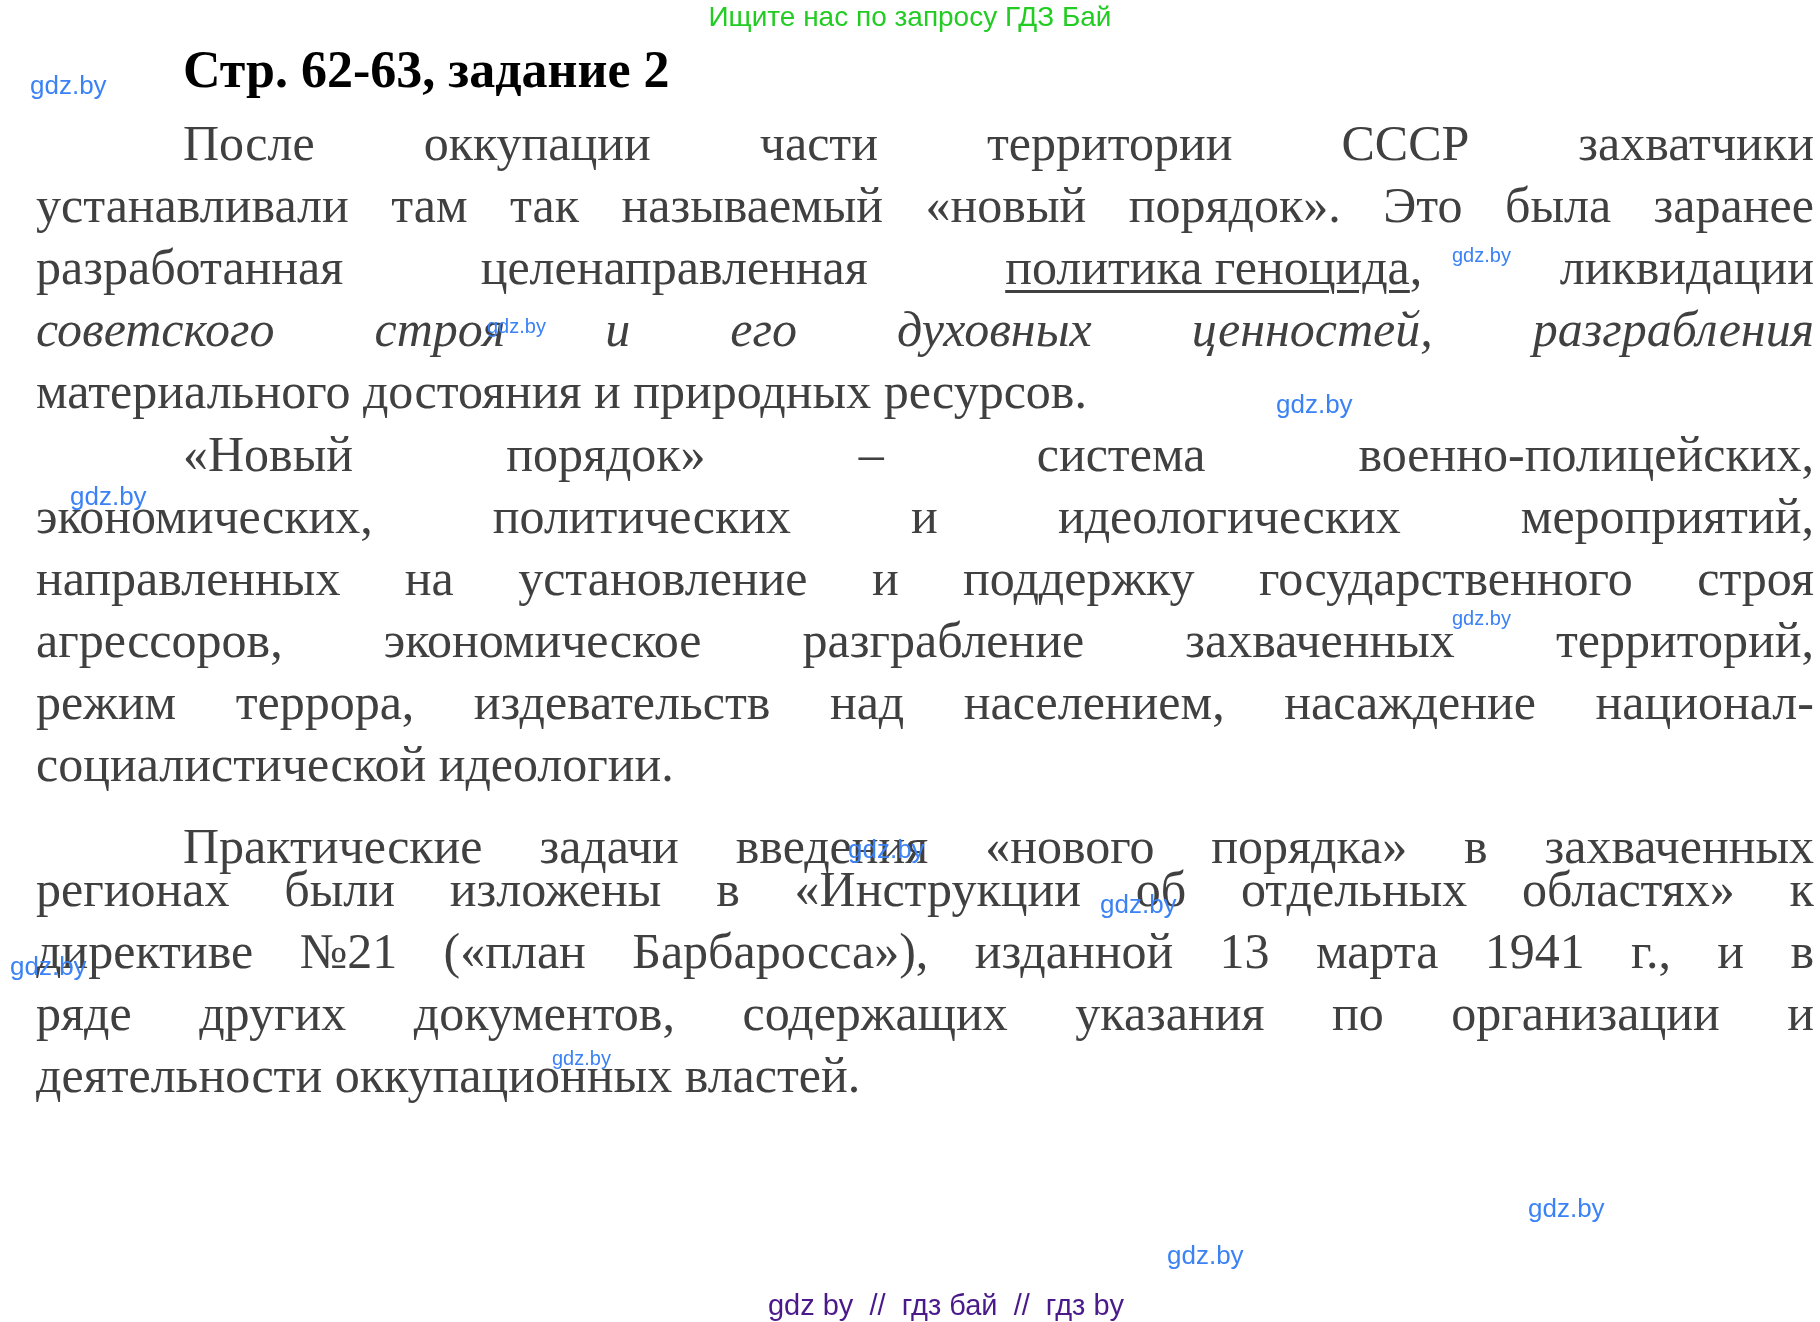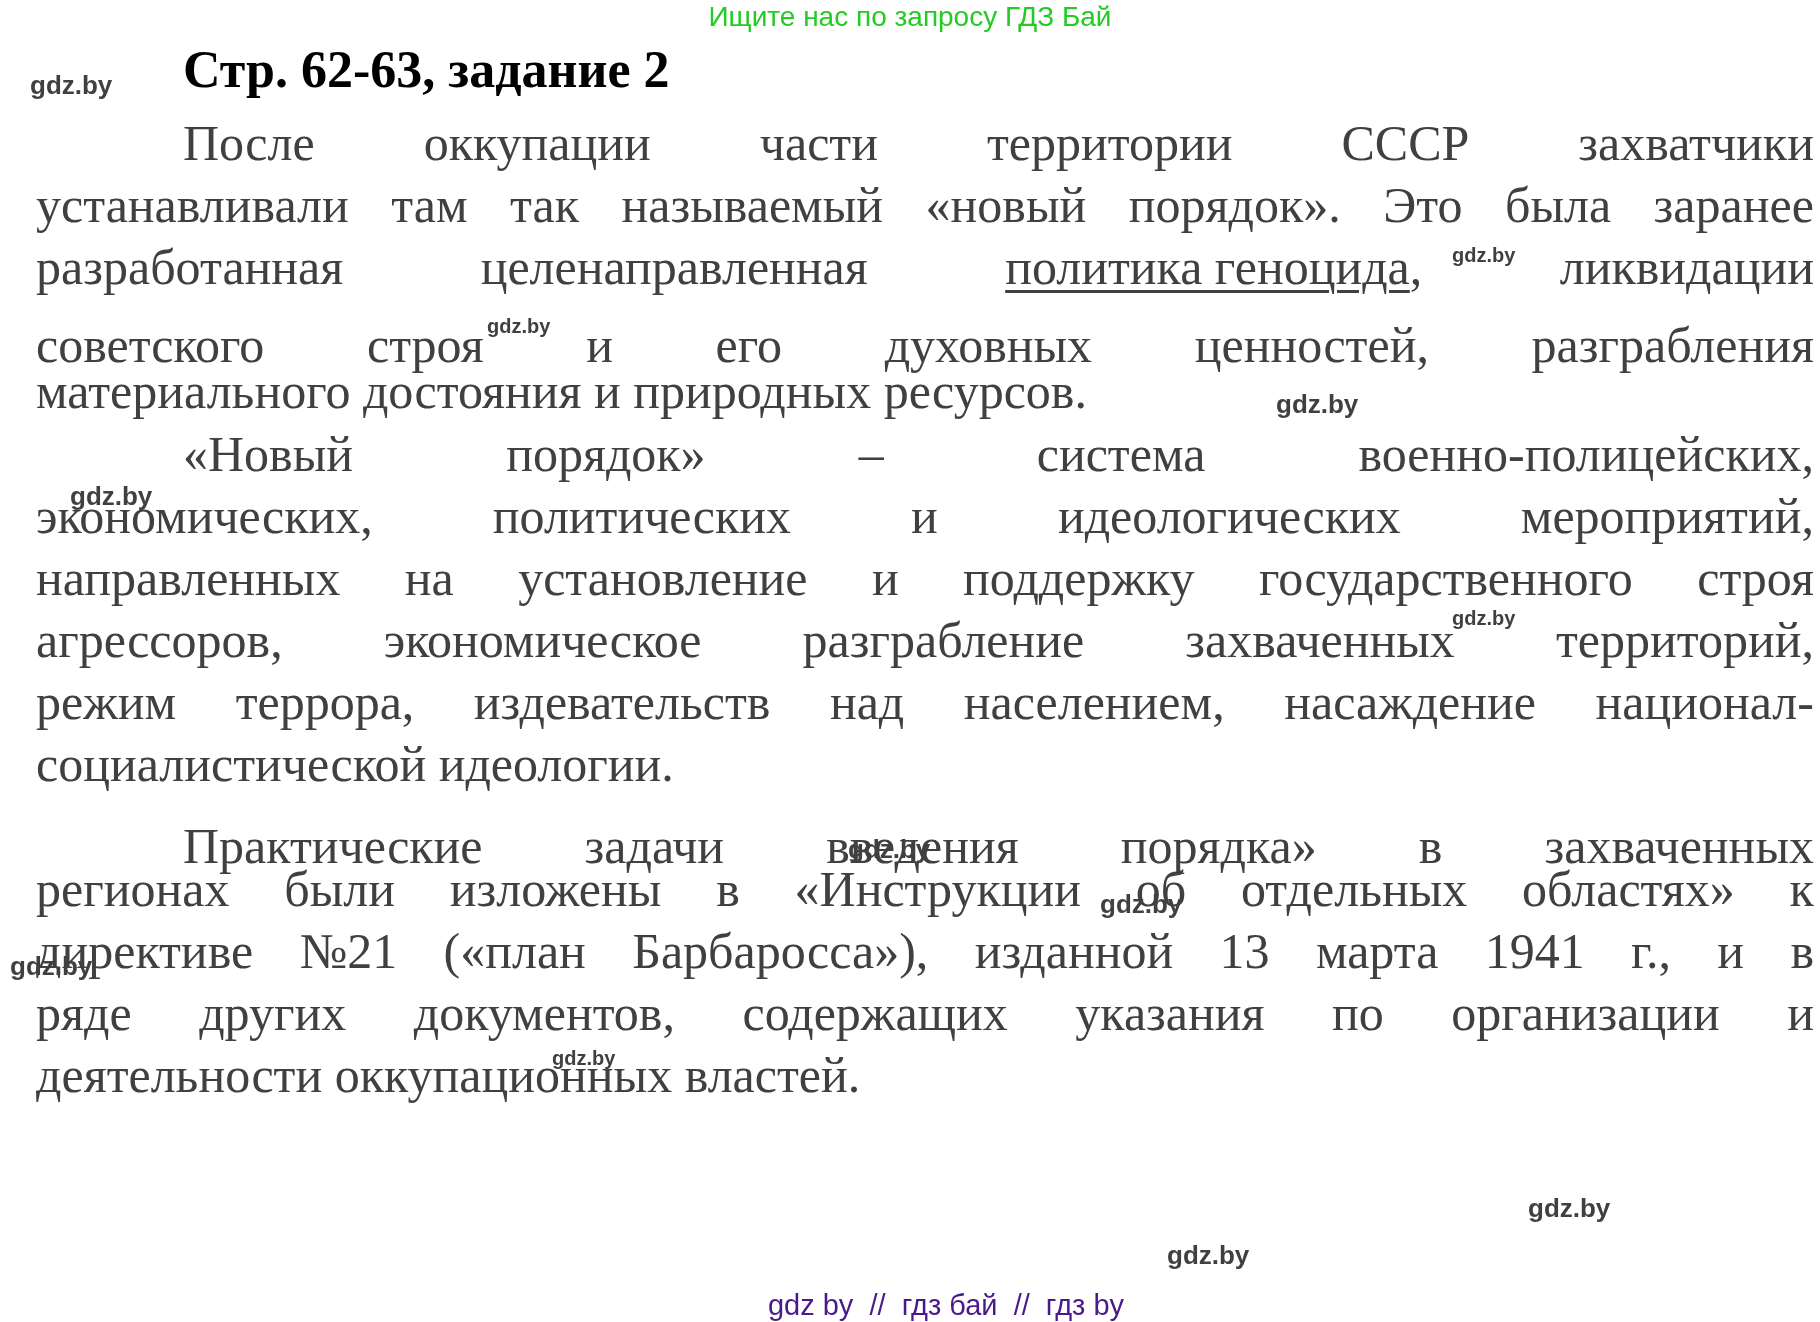--- a/index.html
+++ b/index.html
@@ -49,22 +49,21 @@
     }
     .line.indent { left: 183px; width: 1631px; }
     .line.last { justify-content: flex-start; }
     .line.last span { margin-right: 14px; }
     .u { text-decoration: underline; text-decoration-thickness: 3px; text-underline-offset: 6px; }
     .wm {
       position: absolute;
       font-family: "Liberation Sans", sans-serif;
       font-size: 26px;
       line-height: 30px;
-      color: #404040;
-      font-weight: bold;
+      color: #3b82f6;
     }
     .footer {
       position: absolute;
       top: 1288px;
       left: 0;
       width: 1820px;
       text-align: center;
       font-family: "Liberation Sans", sans-serif;
       font-size: 29px;
       line-height: 34px;
@@ -99,21 +98,21 @@
     <span>Это</span>
     <span>была</span>
     <span>заранее</span>
   </div>
   <div class="line" style="top:237px;text-align:right;">
     <span>разработанная</span>
     <span>целенаправленная</span>
     <span><span class="u">политика геноцида</span><span>,</span></span>
     <span>ликвидации</span>
   </div>
-  <div class="line" style="top:315px;">
+  <div class="line" style="top:299px;font-style:italic;">
     <span>советского</span>
     <span>строя</span>
     <span>и</span>
     <span>его</span>
     <span>духовных</span>
     <span>ценностей,</span>
     <span>разграбления</span>
   </div>
   <div class="line last" style="top:361px;">
     <span>материального достояния и природных ресурсов.</span>
@@ -163,20 +162,21 @@
   <div class="line last" style="top:734px;">
     <span>социалистической идеологии.</span>
   </div>
 </div>
 
 <div>
   <div class="line indent" style="top:816px;">
     <span>Практические</span>
     <span>задачи</span>
     <span>введения</span>
+    <span>«нового</span>
     <span>порядка»</span>
     <span>в</span>
     <span>захваченных</span>
   </div>
   <div class="line" style="top:859px;">
     <span>регионах</span>
     <span>были</span>
     <span>изложены</span>
     <span>в</span>
     <span>«Инструкции</span>

